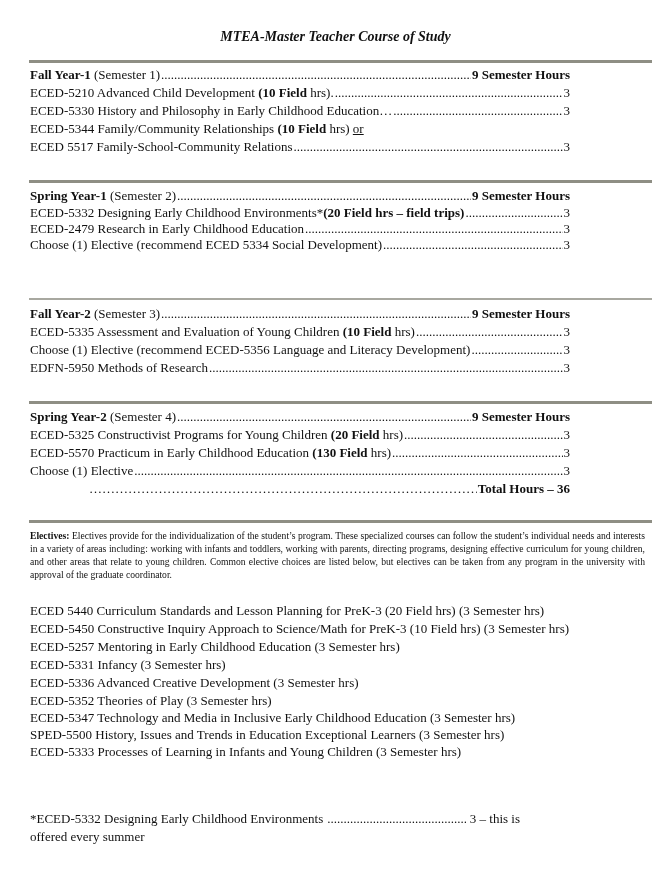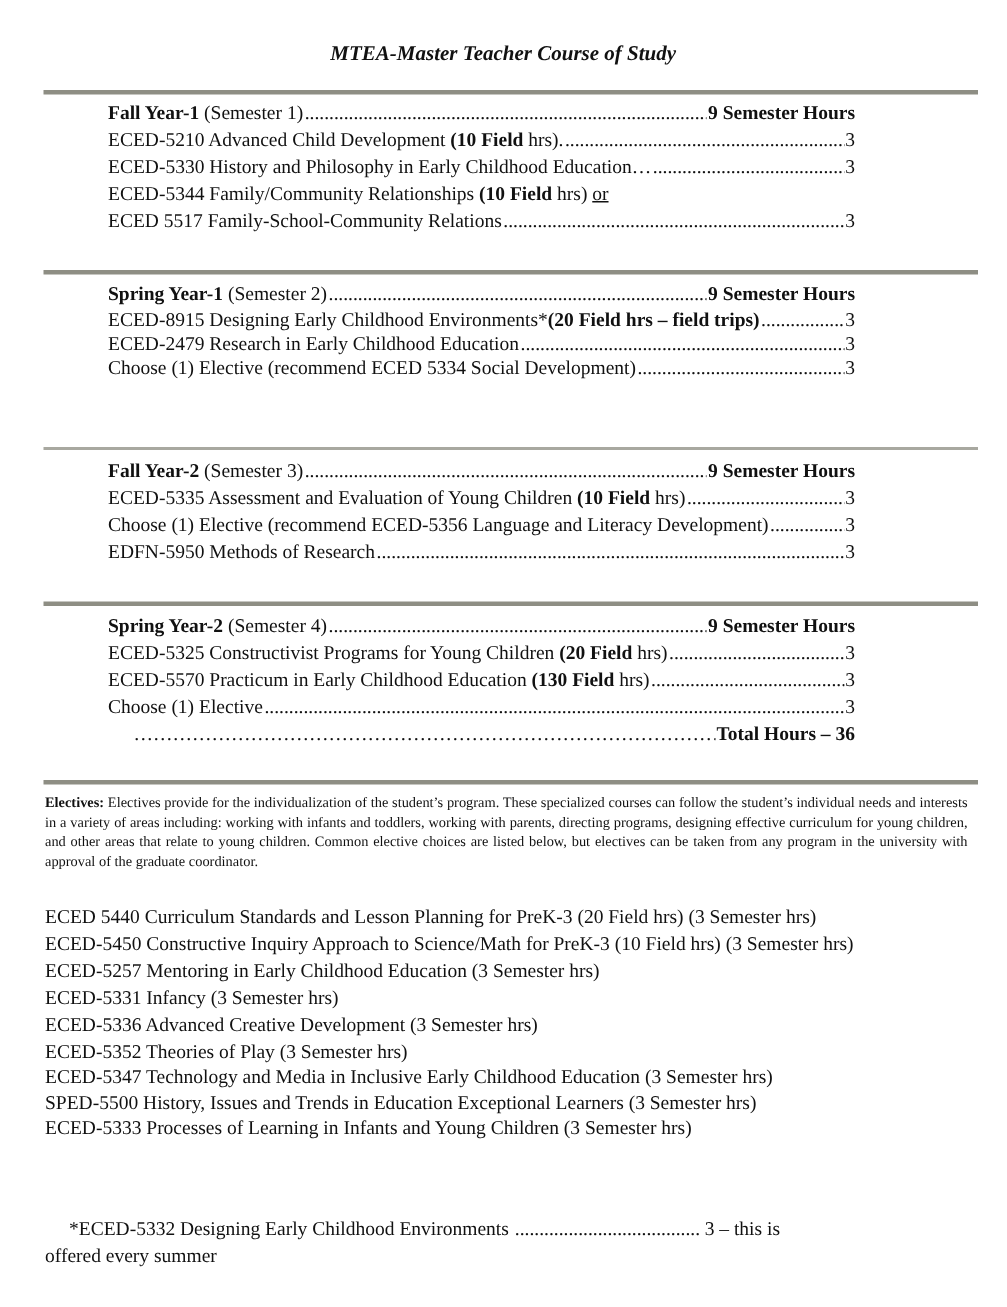--- a/index.html
+++ b/index.html
@@ -16,21 +16,21 @@
       position: absolute; left: 29px; width: 623px; height: 3px;
       background: #8e8e84;
     }
     .rule.thin { height: 2px; background: #a8a8a0; }
     .section { position: absolute; left: 30px; width: 540px; }
     .row {
       display: flex; align-items: baseline; white-space: nowrap;
       font-size: 13px; line-height: 18px; height: 18px;
     }
     .row.tight { line-height: 16px; height: 16px; }
-    .row .label { flex: 0 0 auto; margin-left: 42px; }
+    .row .label { flex: 0 0 auto; }
     .row .dots {
       flex: 1 1 auto; overflow: hidden; margin: 0 1px;
       position: relative; top: 0;
     }
     .row .dots::after {
       content: "........................................................................................................................................................................................................................................................................................";
       letter-spacing: 0px;
     }
     .row .value { flex: 0 0 auto; }
     .hdr .label, .hdr .value { font-weight: bold; }
@@ -46,21 +46,21 @@
       font-size: 9.6px; line-height: 13px; text-align: justify;
     }
     .electives-note .lead { font-weight: bold; }
     .elective-list { position: absolute; top: 602px; left: 30px; width: 630px; }
     .elective-list .item { font-size: 13px; line-height: 17px; white-space: nowrap; }
     .elective-list .item.wide { line-height: 18px; font-family: Liberation Serif, serif; }
     .footnote {
       position: absolute; top: 810px; left: 30px; width: 490px;
       font-size: 13px; line-height: 18px;
     }
-    .footnote .line1 { display: flex; white-space: nowrap; margin-left: 16px; }
+    .footnote .line1 { display: flex; white-space: nowrap; }
     .footnote .dots { flex: 1 1 auto; overflow: hidden; margin: 0 4px; }
     .footnote .dots::after {
       content: "...........................................................................................................................";
     }
   </style>
 </head>
 <body>
 
 <div class="title">MTEA-Master Teacher Course of Study</div>
 
@@ -92,21 +92,21 @@
 </div>
 
 <div class="rule" style="top:180px;"></div>
 <div class="section" style="top:187px;">
   <div class="row hdr">
     <span class="label"><b>Spring Year-1</b><span style="font-weight:normal"> (Semester 2)</span></span>
     <span class="dots"></span>
     <span class="value">9 Semester Hours</span>
   </div>
   <div class="row tight">
-    <span class="label"><span>ECED-8915 Designing Early Childhood Environments*</span><b>(20 Field</b><b> hrs – field trips)</b></span>
+    <span class="label"><span>ECED-5332 Designing Early Childhood Environments*</span><b>(20 Field</b><b> hrs – field trips)</b></span>
     <span class="dots"></span>
     <span class="value">3</span>
   </div>
   <div class="row tight">
     <span class="label"><span>ECED-2479 Research in Early Childhood Education</span></span>
     <span class="dots"></span>
     <span class="value">3</span>
   </div>
   <div class="row tight">
     <span class="label"><span>Choose (1) Elective (recommend ECED 5334 Social Development)</span></span>

